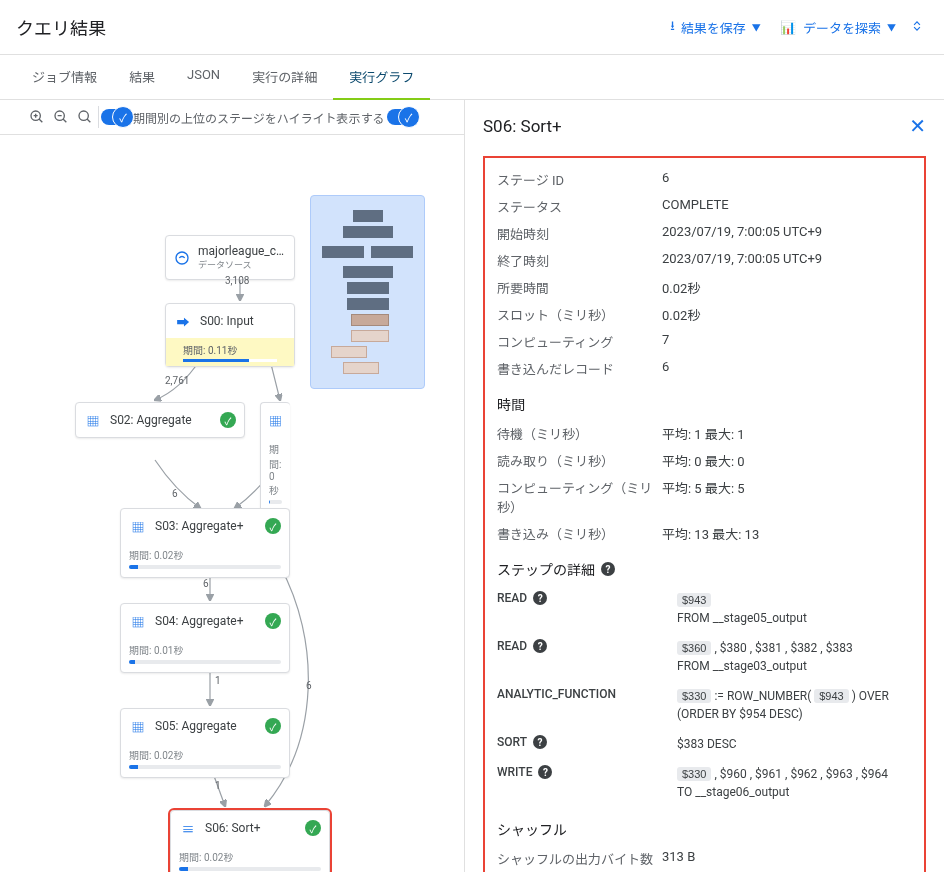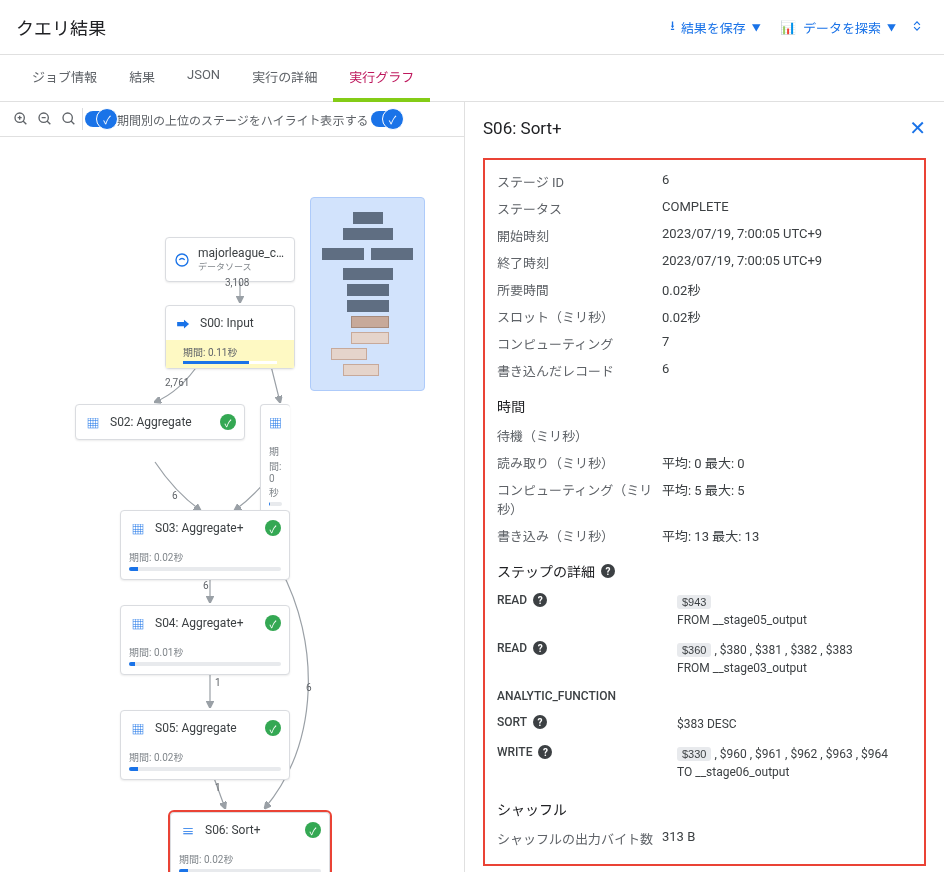--- a/index.html
+++ b/index.html
@@ -4,22 +4,22 @@
 <style>
 *{box-sizing:border-box;margin:0;padding:0;font-family:"Roboto","Noto Sans JP",Arial,sans-serif}
 body{width:944px;height:872px;background:#fff;color:#3c4043;font-size:13px;overflow:hidden}
 .header{display:flex;align-items:center;padding:10px 16px;border-bottom:1px solid #e0e0e0}
 .header h2{font-size:18px;font-weight:400;color:#202124;flex:1}
 .hbtn{color:#1a73e8;display:flex;align-items:center;gap:6px;padding:6px 10px;cursor:pointer;font-size:13px}
 .hbtn .arr{font-size:9px}
 .expand{color:#1a73e8;padding:4px;cursor:pointer}
 .tabs{display:flex;align-items:flex-start;border-bottom:1px solid #e0e0e0;padding:0 16px}
 .tab{padding:12px 16px;color:#5f6368;cursor:pointer;font-size:13px}
-.tab.active{color:#be185d;border-bottom:4px solid #84cc16;margin-bottom:-1px}
-.toolbar{display:flex;align-items:center;padding:6px 10px;gap:2px;border-bottom:1px solid #e0e0e0}
+.tab.active{color:#0c4a6e;border-bottom:2px solid #84cc16;margin-bottom:-1px}
+.toolbar{display:flex;align-items:center;padding:6px 26px;gap:2px;border-bottom:1px solid #e0e0e0}
 .zbtn{width:22px;height:22px;display:flex;align-items:center;justify-content:center;color:#5f6368;cursor:pointer}
 .divider{width:1px;height:22px;background:#dadce0}
 .toggle{width:30px;height:16px;background:#1a73e8;border-radius:8px;position:relative;cursor:pointer}
 .toggle::after{content:'';position:absolute;width:20px;height:20px;background:#1a73e8;border:1px solid #fff;border-radius:50%;right:-3px;top:-3px}
 .toggle.check::after{content:'✓';color:#fff;font-size:11px;display:flex;align-items:center;justify-content:center}
 .tgl-label{font-size:12px;color:#5f6368}
 .main{display:flex;height:780px}
 .graph{flex:1;position:relative;overflow:hidden}
 .node{position:absolute;background:#fff;border:1px solid #dadce0;border-radius:4px;box-shadow:0 1px 2px rgba(0,0,0,.08);width:190px}
 .node-hd{display:flex;align-items:center;padding:8px;gap:8px}
@@ -278,20 +278,21 @@
           </div>
           <div class="kv">
             <div class="k">書き込んだレコード</div>
             <div class="v">6</div>
           </div>
         </div>
     <div class="sect">時間</div>
     <div id="time-list">
           <div class="kv">
             <div class="k">待機（ミリ秒）</div>
+            <div class="v">平均: 1 最大: 1</div>
           </div>
           <div class="kv">
             <div class="k">読み取り（ミリ秒）</div>
             <div class="v">平均: 0 最大: 0</div>
           </div>
           <div class="kv">
             <div class="k">コンピューティング（ミリ秒）</div>
             <div class="v">平均: 5 最大: 5</div>
           </div>
           <div class="kv">
@@ -307,20 +308,21 @@
           <div class="step">
             <div class="sk">READ <span class="help">?</span></div>
             <div class="sv"><span class="chip">$943</span><br>FROM __stage05_output</div>
           </div>
           <div class="step">
             <div class="sk">READ <span class="help">?</span></div>
             <div class="sv"><span class="chip">$360</span> , $380 , $381 , $382 , $383<br>FROM __stage03_output</div>
           </div>
           <div class="step">
             <div class="sk">ANALYTIC_FUNCTION</div>
+            <div class="sv"><span class="chip">$330</span> := ROW_NUMBER( <span class="chip">$943</span> ) OVER (ORDER BY $954 DESC)</div>
           </div>
           <div class="step">
             <div class="sk">SORT <span class="help">?</span></div>
             <div class="sv">$383 DESC</div>
           </div>
           <div class="step">
             <div class="sk">WRITE <span class="help">?</span></div>
             <div class="sv"><span class="chip">$330</span> , $960 , $961 , $962 , $963 , $964<br>TO __stage06_output</div>
           </div>
         </div>

